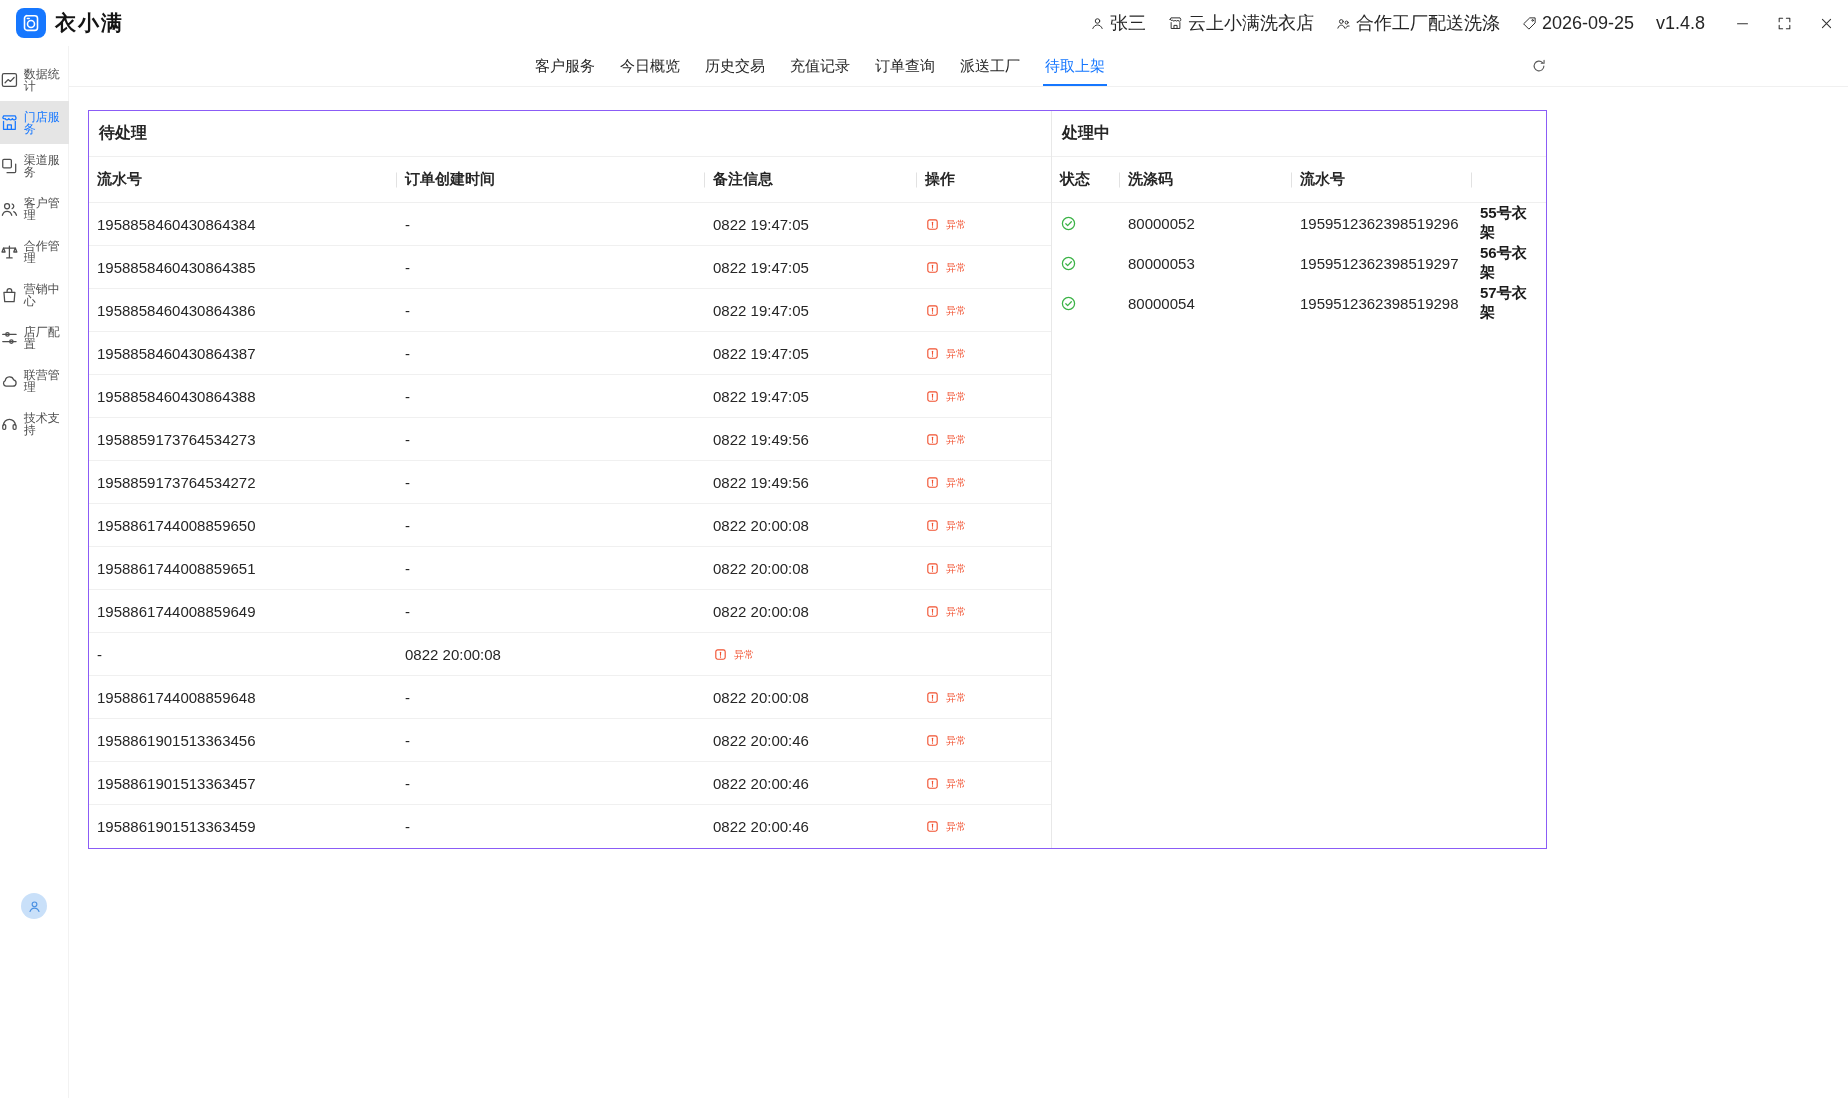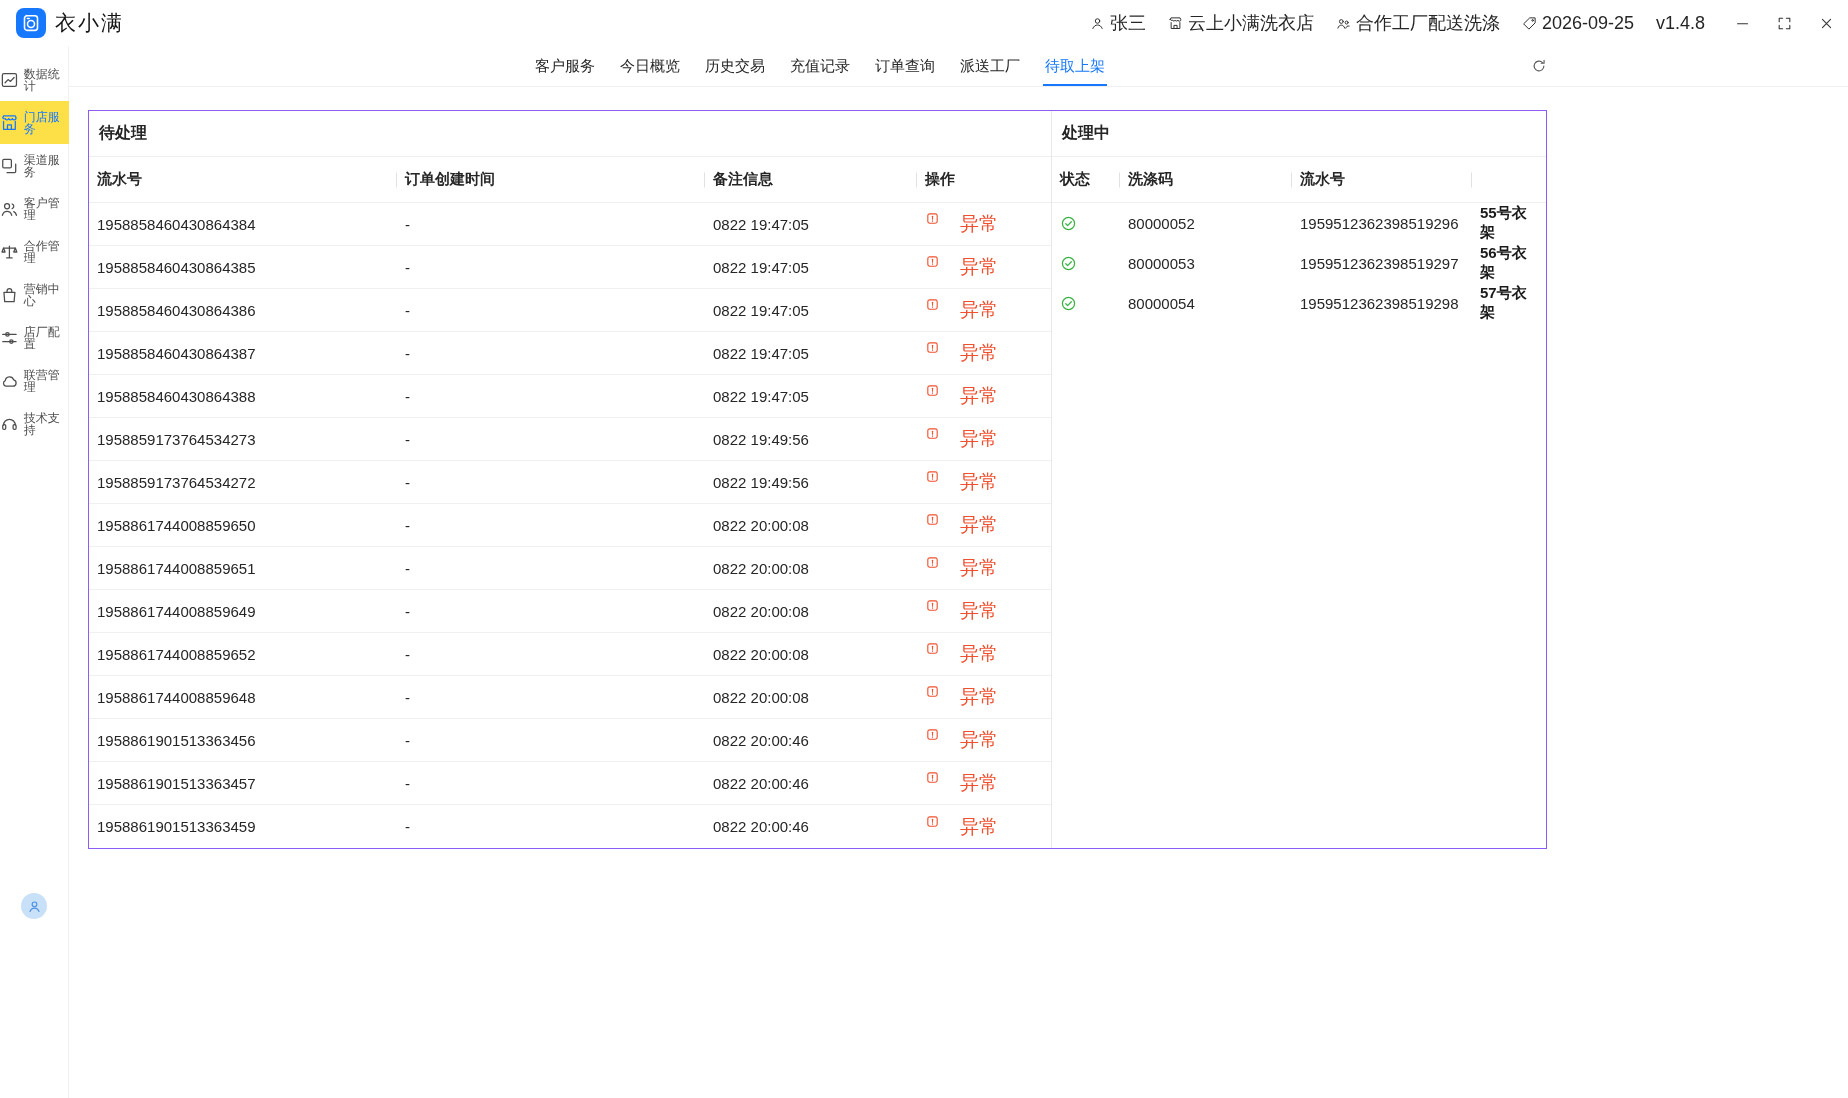--- a/index.html
+++ b/index.html
@@ -21,21 +21,21 @@
     height: 46px; display: flex; align-items: center;
     justify-content: space-between; padding: 0 14px 0 16px;
     background: #fff;
   }
   .logo { display: flex; align-items: center; gap: 9px; }
   .logo-icon {
     width: 30px; height: 30px; border-radius: 8px; background: #1677ff;
     display: grid; place-items: center; color: #fff;
   }
   .logo-icon svg { width: 20px; height: 20px; fill: none; stroke: #fff; stroke-width: 1.9; stroke-linecap: round; }
-  .logo-text { font-size: 21px; font-weight: 400; letter-spacing: 2px; color: #141414; }
+  .logo-text { font-size: 21px; font-weight: 700; letter-spacing: 2px; color: #141414; }
 
   .topbar-right { display: flex; align-items: center; gap: 22px; font-size: 18px; }
   .tb-item { display: flex; align-items: center; gap: 5px; }
   .tb-item .tb-ico { width: 15px; height: 15px; color: #333; }
   .version { color: #262626; }
   .win-controls { display: flex; align-items: center; gap: 27px; margin-left: 8px; }
   .winbtn { width: 15px; height: 15px; color: #333; cursor: pointer; }
   .winbtn svg { stroke-width: 1.7; }
 
   
@@ -44,21 +44,21 @@
   .sidebar {
     width: 69px; flex: 0 0 69px; position: relative;
     border-right: 1px solid #f2f2f2; background: #fff;
   }
   .side-nav { padding-top: 12px; display: flex; flex-direction: column; }
   .side-item {
     width: 69px; padding: 10px 0 9px; cursor: pointer;
     display: flex; flex-direction: row; align-items: center; gap: 5px;
     color: #4d4d4d;
   }
-  .side-item.active { background: #fde047; color: #1677ff; }
+  .side-item.active { background: #e5e5e5; color: #1677ff; }
   .side-icon { width: 20px; height: 20px; }
   .side-label { font-size: 12px; line-height: 1; }
   .avatar {
     position: absolute; top: 847px; left: 50%; transform: translateX(-50%);
     width: 26px; height: 26px; border-radius: 50%; background: #c9e0f9;
     display: grid; place-items: center; color: #4a90e2; cursor: pointer;
   }
   .avatar svg { width: 15px; height: 15px; fill: none; stroke: currentColor; stroke-width: 1.8; stroke-linecap: round; }
 
   .main { flex: 1; display: flex; flex-direction: column; }
@@ -112,22 +112,22 @@
     width: 1px; height: 15px; background: #e2e2e2;
   }
 
   .trow { height: 43px; border-bottom: 1px solid #f0f0f0; }
   .trow:last-child { border-bottom: none; }
   .td {
     display: flex; align-items: center; padding: 0 8px;
     font-size: 15px; color: #262626;
   }
   .action {
-    display: inline-flex; align-items: flex-start; gap: 20px;
-    color: #f1502f; font-size: 19px; cursor: pointer;
+    display: inline-flex; align-items: flex-end; gap: 6px;
+    color: #f1502f; font-size: 10px; cursor: pointer;
   }
   .action .a-ico { width: 15px; height: 15px; }
   .action .a-ico svg { width: 100%; height: 100%; fill: none; stroke: currentColor; stroke-width: 1.8; stroke-linecap: round; stroke-linejoin: round; }
 
   .prow { height: 40px; }
   .ptd {
     display: flex; align-items: center; padding: 0 8px;
     font-size: 15px; color: #262626;
   }
   .ptd.shelf { justify-content: flex-end; padding-right: 10px; font-weight: 700; color: #1a1a1a; }
@@ -540,21 +540,20 @@
                         <path d="M12 8.3v4.7"></path>
                         <path d="M12 15.7v.5"></path>
                       </svg>
                     </span>
                     <span>异常</span>
                   </span>
                 </div>
               </div>
 
               <div class="trow">
-                <div class="td">1958861744008859652</div>
                 <div class="td">-</div>
                 <div class="td">0822 20:00:08</div>
                 <div class="td">
                   <span class="action">
                     <span class="a-ico">
                       <svg viewBox="0 0 24 24">
                         <rect x="4.5" y="4.5" width="15" height="15" rx="3"></rect>
                         <path d="M12 8.3v4.7"></path>
                         <path d="M12 15.7v.5"></path>
                       </svg>

